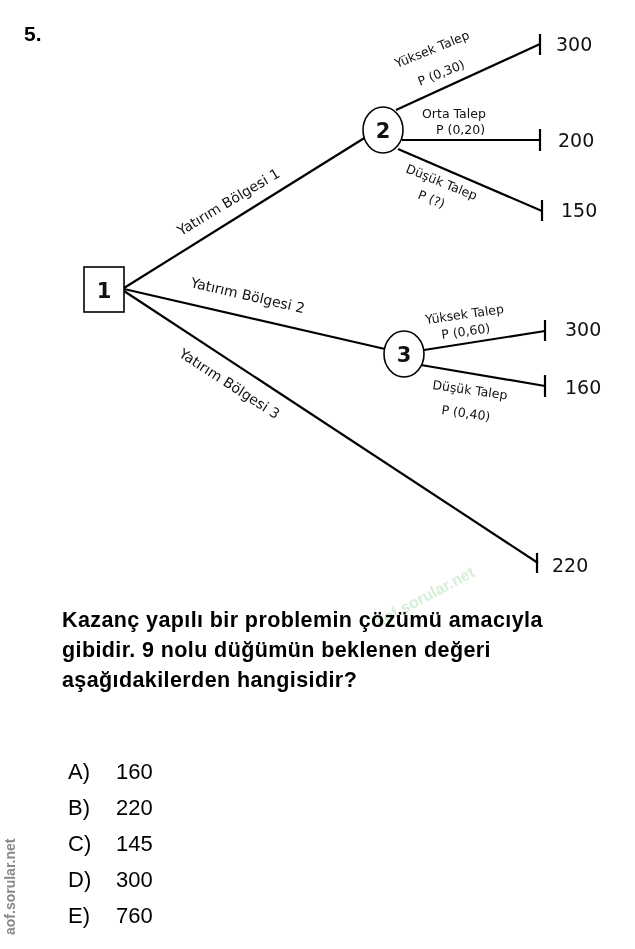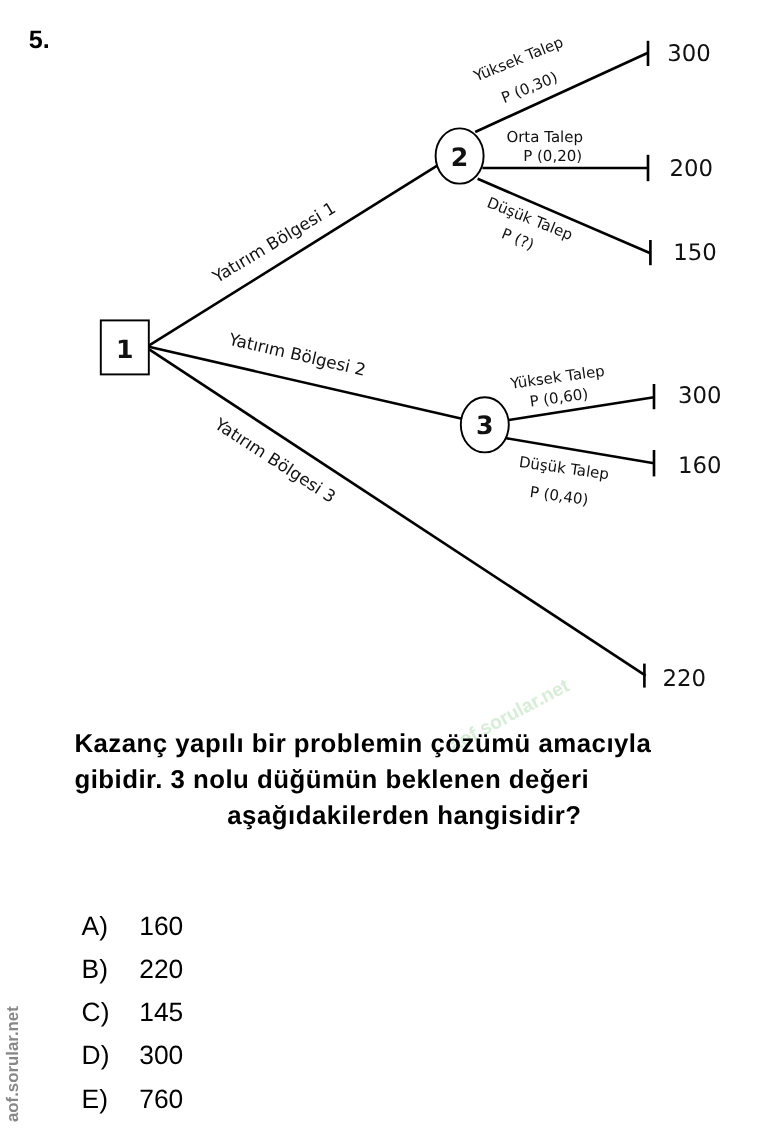--- a/index.html
+++ b/index.html
@@ -8,21 +8,21 @@
     .qnum { position: absolute; left: 24px; top: 22px; font-size: 21px; font-weight: bold; }
     svg.tree { position: absolute; left: 0; top: 0; }
     .tlabel { font-family: "DejaVu Sans", sans-serif; font-size: 14px; fill: #111; }
     .tlabel-sm { font-family: "DejaVu Sans", sans-serif; font-size: 12.5px; fill: #111; }
     .tval { font-family: "DejaVu Sans", sans-serif; font-size: 19px; fill: #111; }
     .nodenum { font-family: "DejaVu Sans", sans-serif; font-size: 21px; font-weight: bold; fill: #111; }
     .question { position: absolute; left: 62px; top: 605px; width: 550px;
                 font-size: 21.5px; font-weight: bold; line-height: 30px;
                 text-align: justify; letter-spacing: 0.4px; }
     .question span { display: block; }
-    .question .last { text-align: center; }
+    .question .last { text-align: left; }
     .options { position: absolute; left: 68px; top: 754px; }
     .opt { display: flex; height: 36px; align-items: center; font-size: 22px; cursor: pointer; }
     .opt .letter { width: 48px; }
     .watermark-side { position: absolute; left: 2px; top: 935px; transform-origin: left top;
                       transform: rotate(-90deg); font-size: 14px; font-weight: bold;
                       color: #888888; white-space: nowrap; }
     .watermark-diag { position: absolute; left: 372px; top: 615px; transform-origin: left top;
                       transform: rotate(-28deg); font-size: 16px; font-weight: bold;
                       color: #cfeccf; white-space: nowrap; opacity: 0.85; }
   </style>
@@ -83,21 +83,21 @@
   <text class="tval" x="561" y="217">150</text>
   <text class="tval" x="565" y="336">300</text>
   <text class="tval" x="565" y="394">160</text>
   <text class="tval" x="552" y="572">220</text>
 </svg>
 
 <div class="watermark-diag">aof.sorular.net</div>
 
 <div class="question">
   <span>Kazanç yapılı bir problemin çözümü amacıyla</span>
-  <span>gibidir. 3 nolu düğümün beklenen değeri</span>
+  <span>gibidir. 9 nolu düğümün beklenen değeri</span>
   <span class="last">aşağıdakilerden hangisidir?</span>
 </div>
 
 <div class="options">
   <div class="opt">
     <span class="letter">A)</span>
     <span>160</span>
   </div>
   <div class="opt">
     <span class="letter">B)</span>

